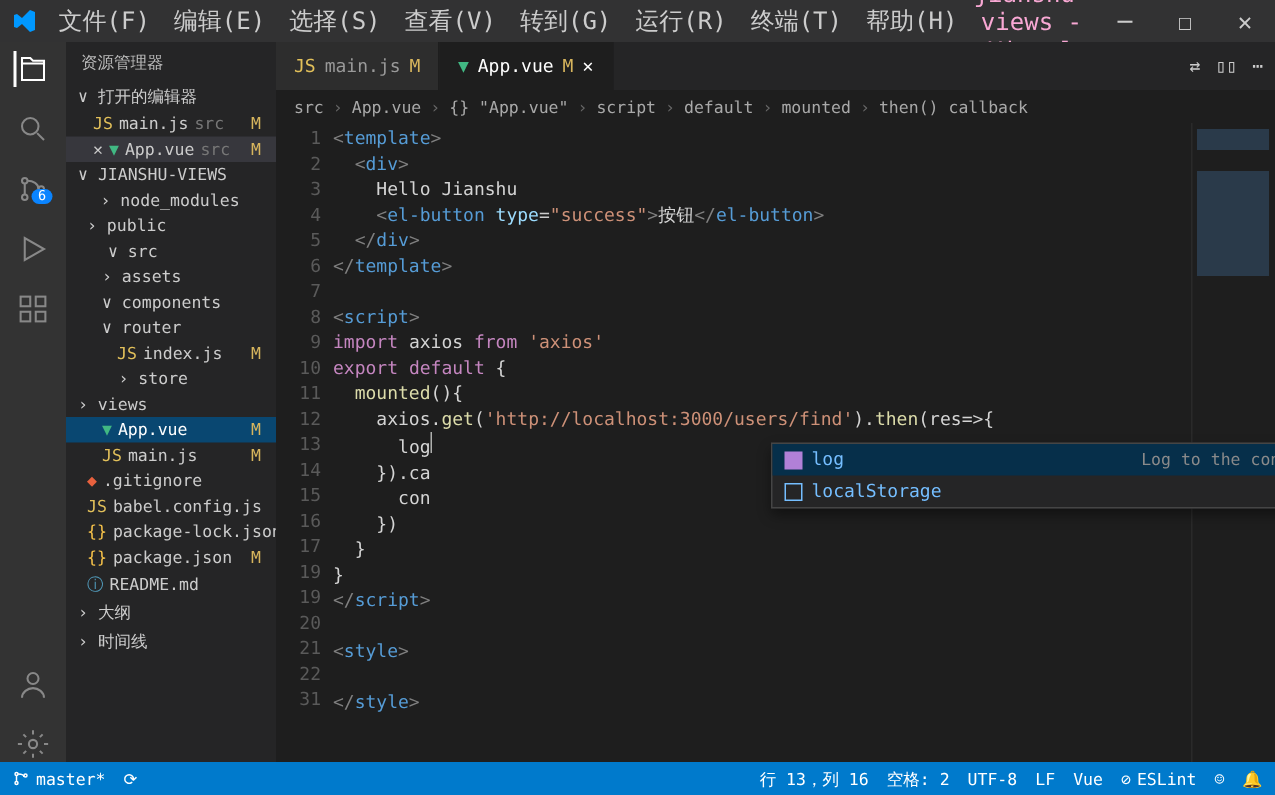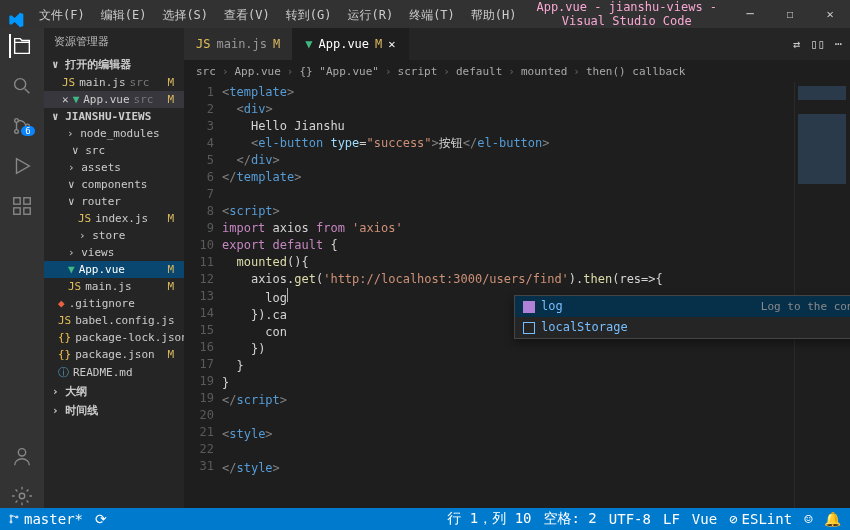--- a/index.html
+++ b/index.html
@@ -1,32 +1,32 @@
 <!DOCTYPE html>
 <html><head>
 <meta charset="utf-8">
 <style>
 *{margin:0;padding:0;box-sizing:border-box;font-family:"Segoe UI",Consolas,monospace;user-select:none}
 body{background:#1e1e1e;color:#ccc;width:850px;height:530px;overflow:hidden;font-size:12px;display:flex;flex-direction:column}
-.titlebar{height:28px;background:#323233;display:flex;align-items:flex-end;color:#ccc;font-size:12px}
+.titlebar{height:28px;background:#323233;display:flex;align-items:center;color:#ccc;font-size:16px}
 .titlebar .logo{width:32px;display:flex;justify-content:center;align-items:center}
 .menus{display:flex;gap:2px}
 .menus span{padding:4px 7px;cursor:pointer}
 .title-center{flex:1;text-align:center;color:#f9a8d4}
 .winbtns{display:flex}
 .winbtns div{width:40px;height:28px;display:flex;justify-content:center;align-items:center;cursor:pointer;color:#ccc}
 .main{flex:1;display:flex;overflow:hidden}
 .activitybar{width:44px;background:#333;display:flex;flex-direction:column;align-items:center;padding-top:6px;gap:16px;color:#888}
 .activitybar .aicon{width:24px;height:24px;display:flex;justify-content:center;align-items:center;cursor:pointer}
 .activitybar .aicon.active{color:#fff;border-left:2px solid #fff;margin-left:-2px}
 .badge{position:absolute;background:#0a84ff;color:#fff;border-radius:8px;font-size:9px;padding:0 4px;margin-left:12px;margin-top:10px}
 .sidebar{width:140px;background:#252526;color:#ccc;overflow:hidden;font-size:11px}
 .sidehdr{padding:6px 10px;color:#bbb;font-size:11px}
 .section{padding:2px 8px;color:#ccc;cursor:pointer}
-.section.bold{font-weight:700}
+.section.bold{font-weight:400}
 .item{padding:2px 6px 2px 18px;display:flex;align-items:center;gap:4px;cursor:pointer;white-space:nowrap}
 .item.sel{background:#37373d}
 .item.sel2{background:#094771;color:#fff}
 .m{color:#d7b55d;margin-left:auto;padding-right:4px}
 .icon-js{color:#e2c05a}
 .icon-vue{color:#41b883}
 .icon-json{color:#f6c24a}
 .icon-git{color:#e8613e}
 .icon-md{color:#519aba}
 .editor{flex:1;background:#1e1e1e;display:flex;flex-direction:column;overflow:hidden;position:relative}
@@ -42,21 +42,21 @@
 .lines{flex:1;padding-top:2px;line-height:17px;white-space:pre;position:relative}
 .tk-tag{color:#569cd6}.tk-attr{color:#9cdcfe}.tk-str{color:#ce9178}.tk-kw{color:#c586c0}.tk-fn{color:#dcdcaa}.tk-txt{color:#d4d4d4}.tk-punc{color:#808080}
 .suggest{position:absolute;left:292px;top:213px;background:#252526;border:1px solid #454545;box-shadow:0 4px 8px rgba(0,0,0,.4);font-size:12px;z-index:5;width:375px}
 .sugrow{padding:2px 8px;display:flex;align-items:center;gap:6px}
 .sugrow.sel{background:#062f4a}
 .sughint{margin-left:auto;color:#8a8a8a;font-size:11px}
 .sq{width:12px;height:12px;display:inline-block;background:#b180d7}
 .sq2{width:12px;height:12px;display:inline-block;border:1px solid #75beff}
 .minimap{width:56px;background:#1e1e1e;border-left:1px solid #2a2a2a;position:relative}
 .minimap .mm{position:absolute;top:4px;right:4px;width:48px;height:140px;background:linear-gradient(#2a3a4a 0 10%,transparent 10% 20%,#2a3a4a 20% 70%,transparent 70%)}
-.statusbar{height:22px;background:#007acc;display:flex;align-items:center;color:#fff;font-size:14px;gap:12px;padding:0 8px}
+.statusbar{height:22px;background:#007acc;display:flex;align-items:center;color:#fff;font-size:11px;gap:12px;padding:0 8px}
 .statusbar .seg{display:flex;align-items:center;gap:4px;cursor:pointer}
 .statusbar .right{margin-left:auto;display:flex;gap:12px}
 .spacer-bottom{flex:1}
 svg{display:block}
 </style>
 </head>
 <body>
 
 <div class="titlebar">
   <div class="logo">
@@ -136,27 +136,28 @@
   <div class="sidebar">
     <div class="sidehdr">资源管理器</div>
     <div class="section bold">∨ <span>打开的编辑器</span></div>
     <div id="openfiles">
         <div class="item "><span class="icon-js">JS</span> main.js <span style="color:#777">src</span><span class="m">M</span></div>
         <div class="item sel">✕ <span class="icon-vue">▼</span> App.vue <span style="color:#777">src</span><span class="m">M</span></div>
       </div>
     <div class="section bold">∨ <span>JIANSHU-VIEWS</span></div>
     <div id="tree">
         <div class="item " style="padding-left:23px">› node_modules<span class="m"></span></div>
+        <div class="item " style="padding-left:14px">› public<span class="m"></span></div>
         <div class="item " style="padding-left:28px">∨ src<span class="m"></span></div>
         <div class="item " style="padding-left:24px">› assets<span class="m"></span></div>
         <div class="item " style="padding-left:24px">∨ components<span class="m"></span></div>
         <div class="item " style="padding-left:24px">∨ router<span class="m"></span></div>
         <div class="item " style="padding-left:34px"><span class="icon-js">JS</span> index.js<span class="m">M</span></div>
         <div class="item " style="padding-left:35px">› store<span class="m"></span></div>
-        <div class="item " style="padding-left:24px">› views<span class="m"></span></div>
+        <div class="item " style="padding-left:8px">› views<span class="m"></span></div>
         <div class="item sel2" style="padding-left:24px"><span class="icon-vue">▼</span> App.vue<span class="m">M</span></div>
         <div class="item " style="padding-left:24px"><span class="icon-js">JS</span> main.js<span class="m">M</span></div>
         <div class="item " style="padding-left:14px"><span class="icon-git">◆</span> .gitignore<span class="m"></span></div>
         <div class="item " style="padding-left:14px"><span class="icon-js">JS</span> babel.config.js<span class="m"></span></div>
         <div class="item " style="padding-left:14px"><span class="icon-json">{}</span> package-lock.json<span class="m"></span></div>
         <div class="item " style="padding-left:14px"><span class="icon-json">{}</span> package.json<span class="m">M</span></div>
         <div class="item " style="padding-left:14px"><span class="icon-md">ⓘ</span> README.md<span class="m"></span></div>
       </div>
     <div class="section bold">› <span>大纲</span></div>
     <div class="section bold">› <span>时间线</span></div>
@@ -228,21 +229,21 @@
       <svg width="12" height="12" viewBox="0 0 24 24" fill="none" stroke="#fff" stroke-width="2">
         <circle cx="6" cy="6" r="2"></circle>
         <circle cx="6" cy="18" r="2"></circle>
         <circle cx="18" cy="8" r="2"></circle>
         <path d="M6 8v8M8 6c4 0 8 1 8 4"></path>
       </svg>
       <span>master*</span>
     </div>
   <div class="seg">⟳</div>
   <div class="right">
-    <div class="seg">行 1，列 10</div>
+    <div class="seg">行 13，列 16</div>
     <div class="seg">空格: 2</div>
     <div class="seg">UTF-8</div>
     <div class="seg">LF</div>
     <div class="seg">Vue</div>
     <div class="seg">⊘ <span>ESLint</span></div>
     <div class="seg">☺</div>
     <div class="seg">🔔</div>
   </div>
 </div>
 

